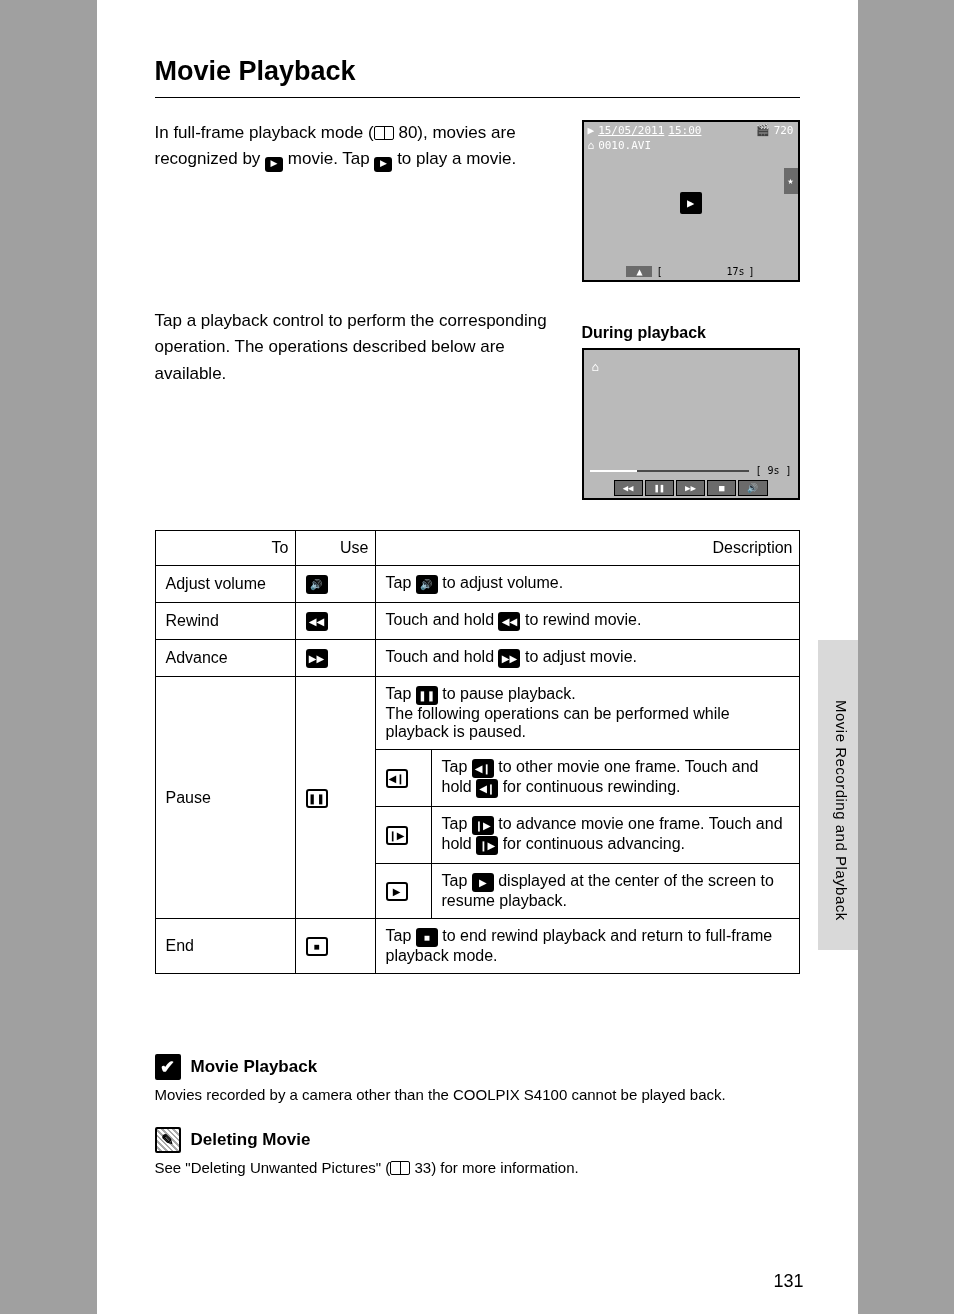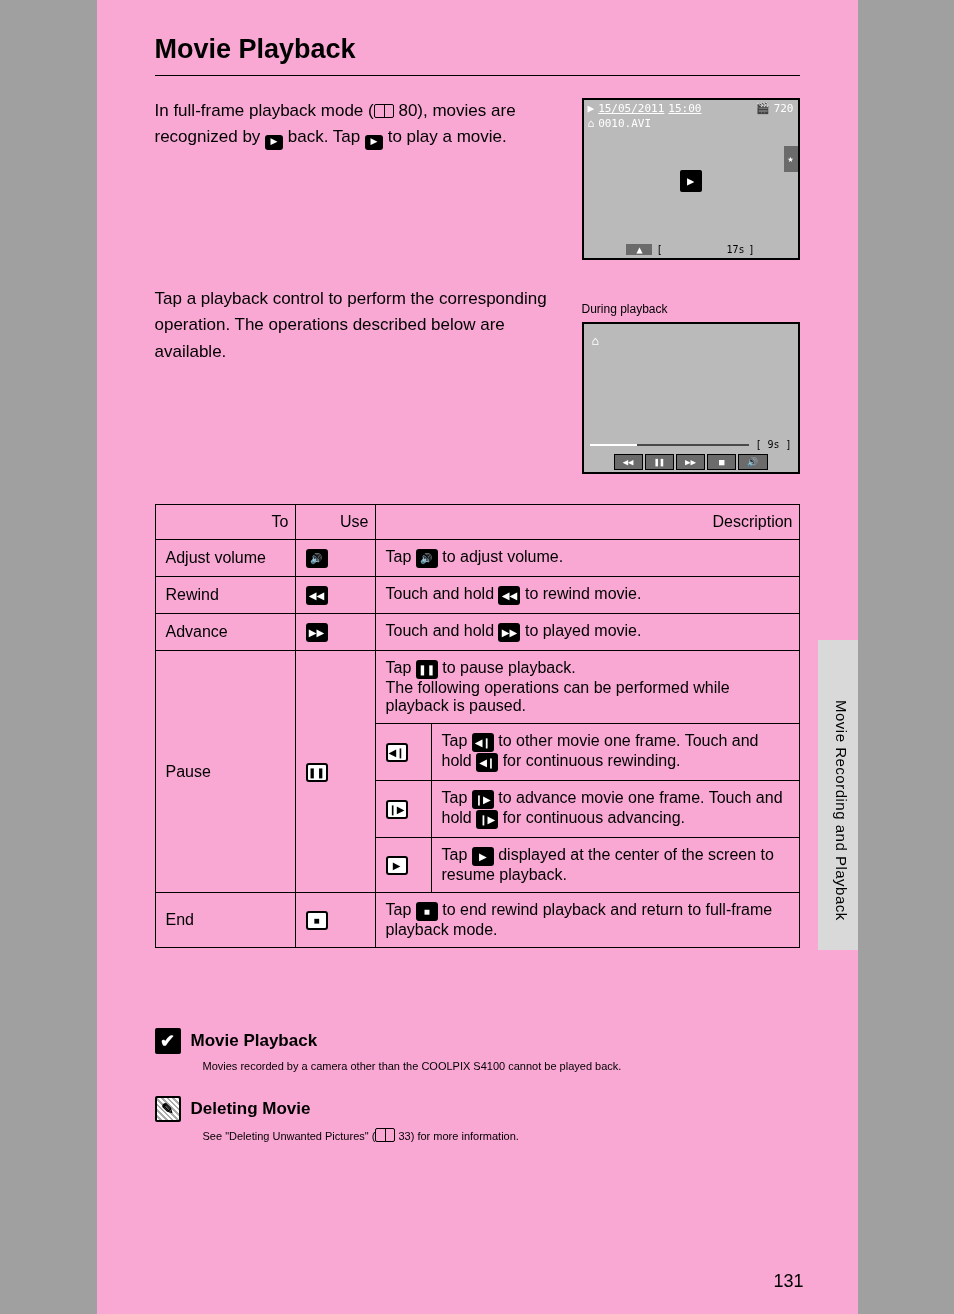--- a/index.html
+++ b/index.html
@@ -1,31 +1,31 @@
 <!DOCTYPE html>
 <html><head>
 <meta charset="utf-8">
 <style>
   * { box-sizing: border-box; margin: 0; padding: 0; }
   body { background: #a0a0a0; font-family: "Segoe UI", "Helvetica Neue", Arial, sans-serif; color: #000; width: 954px; }
-  .page { background: #f9a8d4; margin: 0 auto; width: 761px; min-height: 1314px; padding: 34px 58px 40px 58px; position: relative; }
+  .page { background: #ffffff; margin: 0 auto; width: 761px; min-height: 1314px; padding: 56px 58px 40px 58px; position: relative; }
   .main-title { font-size: 27px; font-weight: 700; border-bottom: 1px solid #000; padding-bottom: 10px; margin-bottom: 22px; }
   .intro-block { display: flex; gap: 18px; margin-bottom: 26px; }
   .intro-text { flex: 1; font-size: 17px; line-height: 1.55; }
   .intro-text p { margin-bottom: 6px; }
   .screen-box { width: 218px; flex-shrink: 0; }
   .screen { border: 2px solid #000; background: #bababa; position: relative; height: 162px; width: 218px; font-family: monospace; }
   .screen .top-bar { display:flex; align-items:center; gap:4px; color:#fff; font-size:11px; padding:2px 4px; }
   .screen .top-bar .underline { text-decoration: underline; text-align: center; }
   .screen .mid { text-align:center; margin-top: 38px; }
   .screen .play-center { display:inline-block; background:#000; color:#fff; width:22px; height:22px; border-radius:2px; line-height:22px; font-size:12px; }
   .screen .star-tab { position:absolute; right:0; top:46px; width:14px; height:26px; background:#6b6b6b; color:#fff; font-size:10px; text-align:center; line-height:26px; }
   .screen .bottom-bar { position:absolute; bottom:0; left:0; right:0; height:18px; display:flex; justify-content:center; align-items:center; gap:4px; font-size:10px; color:#000; }
   .screen .bottom-bar .tab { background:#6b6b6b; color:#fff; padding:0 10px; }
-  .during-label { font-size: 12px; margin: 16px 0 6px 0; }
+  .during-label { font-size: 16px; margin: 16px 0 6px 0; font-weight: bold; }
   .screen2 { border: 2px solid #000; background: #bababa; position: relative; height: 152px; width: 218px; font-family: monospace; }
   .screen2 .sd { color:#fff; font-size:12px; position:absolute; top:10px; left:8px; }
   .screen2 .progress { position:absolute; bottom:22px; left:6px; right:6px; display:flex; align-items:center; gap:6px; font-size:10px; }
   .screen2 .progress .line { flex:1; height:2px; background:#4a4a4a; position:relative; }
   .screen2 .progress .line::before { content:''; position:absolute; left:0; width:30%; height:2px; background:#fff; }
   .screen2 .ctrl-bar { position:absolute; bottom:0; left:0; right:0; height:20px; display:flex; gap:2px; justify-content:center; align-items:center; padding:0 30px; }
   .screen2 .ctrl-bar .btn { flex:1; height:16px; border:1px solid #000; background:#6b6b6b; color:#fff; font-size:9px; text-align:center; line-height:14px; }
 
   .inline-icon { display:inline-flex; align-items:center; justify-content:center; width:18px; height:15px; background:#000; color:#fff; border-radius:3px; font-size:9px; vertical-align:-2px; }
   .inline-icon.book { background:transparent; color:#000; border:1px solid #000; width:20px; height:14px; border-radius:2px; position:relative; }
@@ -41,36 +41,36 @@
   .icon-box.inverse { background:#fff; color:#000; border:2px solid #000; }
 
   .side-tab { position:absolute; right:0; top:640px; width:40px; height:310px; background:#d9d9d9; }
   .side-text { position:absolute; right:8px; top:700px; writing-mode: vertical-rl; font-size:15px; letter-spacing:0.5px; }
 
   .notes { margin-top: 80px; }
   .note-head { display:flex; align-items:center; gap:10px; font-weight:700; font-size:17px; margin-bottom:6px; }
   .note-head .check { width:26px; height:26px; background:#000; color:#fff; display:inline-flex; align-items:center; justify-content:center; font-size:18px; border-radius:2px; }
   .note-head .pencil { width:26px; height:26px; border:2px solid #000; display:inline-flex; align-items:center; justify-content:center; font-size:15px; border-radius:2px;
     background: repeating-linear-gradient(45deg,#fff,#fff 2px,#aaa 2px,#aaa 4px); }
-  .note-body { font-size:11px; margin-bottom: 24px; margin-left: 48px; }
+  .note-body { font-size:15px; margin-bottom: 24px; }
 
   .page-num { position:absolute; bottom:22px; right:54px; font-size:18px; }
 </style>
 </head>
 <body>
 
 <div class="page">
 
   <h1 class="main-title">Movie Playback</h1>
 
   <div class="intro-block">
     <div class="intro-text">
       <p>
         <span>In full-frame playback mode (</span><span class="inline-icon book"></span>
-        <span>80), movies are recognized by </span><span class="inline-icon">▶</span><span> back. Tap </span><span class="inline-icon">▶</span><span> to play a movie.</span>
+        <span>80), movies are recognized by </span><span class="inline-icon">▶</span><span> movie. Tap </span><span class="inline-icon">▶</span><span> to play a movie.</span>
       </p>
     </div>
     <div class="screen-box">
       <div class="screen">
         <div class="top-bar">
           <span>▶</span>
           <span class="underline">15/05/2011</span>
           <span class="underline">15:00</span>
           <span style="margin-left:auto">🎬</span>
             <span>720</span>
@@ -131,21 +131,21 @@
         <td colspan="2"><span>Tap </span><span class="icon-box">🔊</span><span> to adjust volume.</span></td>
       </tr>
       <tr>
         <td class="c">Rewind</td>
         <td class="c"><span class="icon-box">◀◀</span></td>
         <td colspan="2"><span>Touch and hold </span><span class="icon-box">◀◀</span><span> to rewind movie.</span></td>
       </tr>
       <tr>
         <td class="c">Advance</td>
         <td class="c"><span class="icon-box">▶▶</span></td>
-        <td colspan="2"><span>Touch and hold </span><span class="icon-box">▶▶</span><span> to played movie.</span></td>
+        <td colspan="2"><span>Touch and hold </span><span class="icon-box">▶▶</span><span> to adjust movie.</span></td>
       </tr>
       <tr>
         <td class="c" rowspan="4">Pause</td>
         <td class="c" rowspan="4"><span class="icon-box inverse">❚❚</span></td>
         <td colspan="2">
           <span>Tap </span><span class="icon-box">❚❚</span><span> to pause playback.</span><br>
           <span>The following operations can be performed while playback is paused.</span>
         </td>
       </tr>
       <tr class="subrow">

